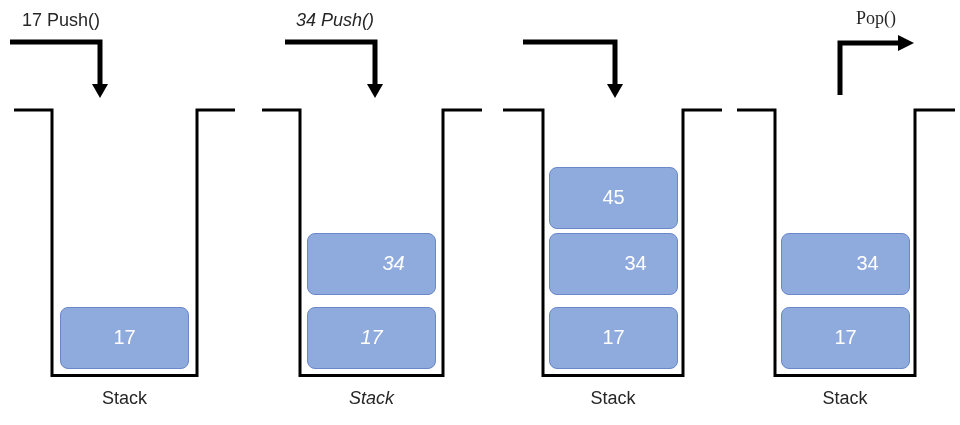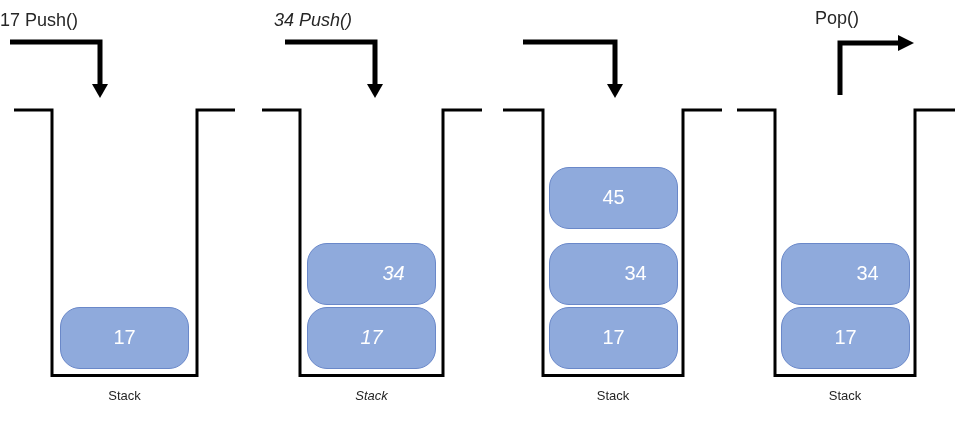--- a/index.html
+++ b/index.html
@@ -14,35 +14,35 @@
     width:960px;height:425px;position:relative;overflow:hidden;
     font-family:"Liberation Sans", sans-serif;
   }
   .panel{position:absolute;top:0;width:240px;height:425px;}
   .panel svg{position:absolute;left:0;top:0;overflow:visible;}
   .vessel{fill:none;stroke:var(--line);stroke-width:3;}
   .arrow-line{fill:none;stroke:var(--line);stroke-width:5;}
   .arrow-head{fill:var(--line);stroke:none;}
   .op-label{
     position:absolute;top:10px;font-size:18px;color:var(--label-text);
-    white-space:nowrap;
+    text-align:center;white-space:nowrap;
   }
   .stack-label{
-    position:absolute;top:388px;font-size:13px;color:var(--label-text);
+    position:absolute;top:388px;font-size:18px;color:var(--label-text);
     text-align:center;
   }
   .box{
     position:absolute;width:129px;height:62px;box-sizing:border-box;
     background:var(--box-fill);
     border:1.5px solid var(--box-border);
-    border-radius:20px;
+    border-radius:8px;
     color:var(--box-text);font-size:20px;line-height:59px;text-align:center;
   }
   .slot-bottom{top:307px;text-align:center;}
-  .slot-middle{top:243px;padding-left:44px;}
+  .slot-middle{top:233px;padding-left:44px;}
   .slot-top{top:167px;}
 </style>
 </head>
 <body>
 
 <div class="panel" style="left:0;">
   <svg width="240" height="425" viewBox="0 0 240 425">
     <g>
       <polyline class="arrow-line" points="10,42 100,42 100,86"></polyline>
       <polygon class="arrow-head" points="92,84 108,84 100,98"></polygon>
@@ -83,17 +83,17 @@
 </div>
 
 <div class="panel" style="left:720px;">
   <svg width="240" height="425" viewBox="0 0 240 425">
     <g>
       <polyline class="arrow-line" points="120,95 120,43 180,43"></polyline>
       <polygon class="arrow-head" points="178,35 178,51 194,43"></polygon>
     </g>
     <path class="vessel" d="M17 110 H55 V375.5 H195 V110 H235"></path>
   </svg>
-  <div class="op-label" style="left:95px;width:122px;top:8px;">Pop()</div>
+  <div class="op-label" style="left:95px;width:122px;top:8px;font-family:Liberation Serif, serif;">Pop()</div>
   <div class="box slot-middle" style="left:61px;">34</div>
   <div class="box slot-bottom" style="left:61px;">17</div>
   <div class="stack-label" style="left:55px;width:140px;">Stack</div>
 </div>
 
 </body></html>

